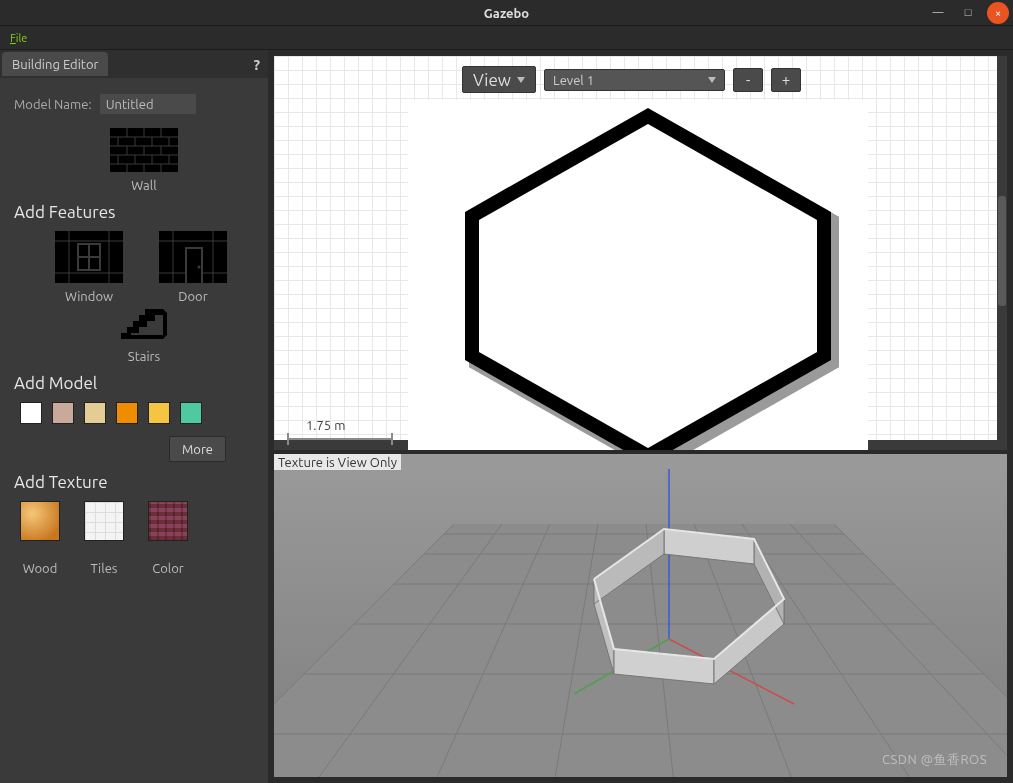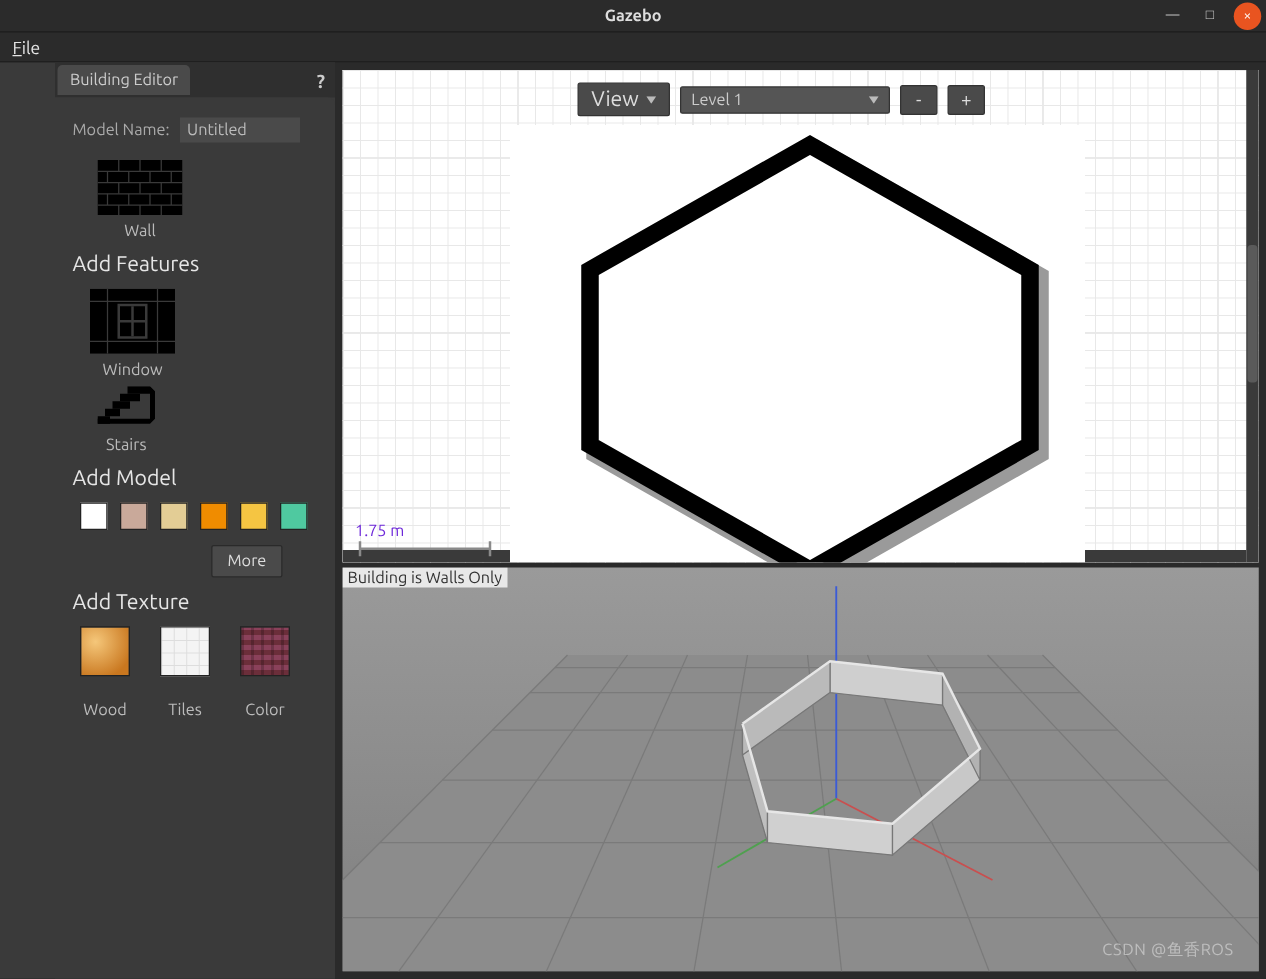--- a/index.html
+++ b/index.html
@@ -7,44 +7,44 @@
 
   
   .titlebar { height: 26px; background: #2b2b2b; display: flex; align-items: center; position: relative; border-bottom: 1px solid #1c1c1c; text-decoration: underline; }
   .titlebar .title { position: absolute; left: 50%; transform: translateX(-50%); color: #ddd; font-size: 13px; font-weight: bold; }
   .win-controls { position: absolute; right: 4px; display: flex; gap: 8px; }
   .win-btn { width: 22px; height: 20px; display: flex; align-items: center; justify-content: center; color: #ccc; font-size: 11px; }
   .win-close { background: #e95420; border-radius: 11px; color: #fff; width: 22px; height: 22px; }
 
   
   .menubar { height: 24px; background: #2b2b2b; display: flex; align-items: center; padding: 0 10px; border-bottom: 1px solid #1c1c1c; }
-  .menubar span { color: #e5e5e5; font-size: 14px; cursor: pointer; }
+  .menubar span { color: #84cc16; font-size: 11px; cursor: pointer; }
   .menubar span u { text-decoration: underline; }
 
   
   .main { display: flex; height: calc(783px - 26px - 24px); }
 
   
-  .sidebar { width: 268px; background: #3a3a3a; display: flex; flex-direction: column; padding-left: 44px; }
+  .sidebar { width: 268px; background: #3a3a3a; display: flex; flex-direction: column; }
   .tabbar { height: 28px; display: flex; align-items: center; background: #2f2f2f; }
   .tab { background: #4a4a4a; color: #ccc; font-size: 13px; padding: 5px 10px; border-radius: 4px 4px 0 0; margin-left: 2px; }
   .help { margin-left: auto; margin-right: 8px; color: #ccc; font-size: 15px; font-weight: bold; }
 
   .panel { flex: 1; background: #3a3a3a; padding: 10px 14px 10px 14px; position: relative; border-radius: 0 6px 0 0; overflow-y: auto; }
   .panel::-webkit-scrollbar { width: 12px; }
   .panel::-webkit-scrollbar-track { background: #2f2f2f; }
   .panel::-webkit-scrollbar-thumb { background: #555; border-radius: 3px; }
 
   .model-row { display: flex; align-items: center; gap: 8px; margin: 6px 0 14px 0; }
   .model-row label { color: #aaa; font-size: 13px; }
   .model-row input { background: #4a4a4a; border: none; color: #bbb; padding: 3px 6px; width: 96px; font-size: 13px; }
 
   .section-title { color: #e6e6e6; font-size: 17px; margin: 10px 0 10px 0; }
 
-  .palette { display: flex; gap: 40px; flex-wrap: wrap; margin: 6px 0 4px 18px; }
+  .palette { display: flex; gap: 40px; flex-wrap: wrap; margin: 6px 0 4px 18px; justify-content: center; }
   .pal-item { display: flex; flex-direction: column; align-items: center; gap: 6px; cursor: pointer; }
   .pal-item .lbl { color: #bbb; font-size: 13px; }
   .pal-item svg { display: block; }
 
   .palette.features { gap: 36px; margin-left: 14px; }
   .palette.single { margin-left: 20px; }
 
   .colors { display: flex; gap: 10px; margin: 8px 0 12px 6px; }
   .swatch { width: 22px; height: 22px; border: 1px solid #222; cursor: pointer; }
 
@@ -66,26 +66,26 @@
   .grid2d { position: absolute; inset: 0;
     background-image:
       linear-gradient(#e8e8e8 1px, transparent 1px),
       linear-gradient(90deg, #e8e8e8 1px, transparent 1px),
       linear-gradient(#d7d7d7 1px, transparent 1px),
       linear-gradient(90deg, #d7d7d7 1px, transparent 1px);
     background-size: 14px 14px, 14px 14px, 70px 70px, 70px 70px;
   }
   .toolbar2d { position: absolute; top: 10px; left: 188px; display: flex; gap: 8px; align-items: center; z-index: 5; }
   .tb-btn { background: #4a4a4a; color: #ddd; border: 1px solid #333; padding: 3px 10px; font-size: 17px; cursor: pointer; display: flex; align-items: center; gap: 6px; border-radius: 2px; }
-  .tb-select { background: #555; color: #ccc; border: 1px solid #333; padding: 3px 8px; font-size: 13px; width: 168px; display: flex; justify-content: space-between; align-items: center; cursor: pointer; border-radius: 2px; }
+  .tb-select { background: #555; color: #ccc; border: 1px solid #333; padding: 3px 8px; font-size: 13px; width: 181px; display: flex; justify-content: space-between; align-items: center; cursor: pointer; border-radius: 2px; }
   .tb-sq { background: #4a4a4a; color: #ddd; border: 1px solid #333; width: 30px; height: 24px; font-size: 15px; cursor: pointer; display: flex; align-items: center; justify-content: center; border-radius: 2px; }
   .hexwrap { position: absolute; left: 134px; top: 44px; width: 460px; height: 350px; background: #fff; z-index: 2; }
   .hexwrap svg { position: absolute; left: 40px; top: 0; }
   .scale { position: absolute; left: 10px; bottom: 4px; z-index: 4; }
-  .scale .txt { color: #6d28d9; font-size: 13px; }
+  .scale .txt { color: #404040; font-size: 13px; margin-left: 22px; }
   .scale svg { display: block; }
 
   .scroll2d-v { position: absolute; right: 0; top: 0; bottom: 0; width: 10px; background: #3a3a3a; }
   .scroll2d-v .thumb { position: absolute; left: 1px; right: 1px; top: 140px; height: 110px; background: #5a5a5a; border-radius: 3px; }
   .scroll2d-h { position: absolute; left: 0; right: 10px; bottom: 0; height: 10px; background: #3a3a3a; }
   .scroll2d-h .thumb { position: absolute; top: 1px; bottom: 1px; left: 260px; width: 210px; background: #5a5a5a; border-radius: 3px; }
 
   .view3d { position: relative; flex: 1; background: linear-gradient(#9a9a9a, #7f7f7f); overflow: hidden; }
   .status3d { position: absolute; left: 0; top: 0; background: #e8e8e8; color: #333; font-size: 13px; padding: 1px 4px; z-index: 5; }
   .watermark { position: absolute; right: 20px; bottom: 8px; color: rgba(230,230,230,0.55); font-size: 13px; z-index: 6; letter-spacing: .5px; }
@@ -165,20 +165,35 @@
               <line x1="14" y1="0" x2="14" y2="52"></line>
                 <line x1="54" y1="0" x2="54" y2="52"></line>
             </g>
             <rect x="22" y="12" width="24" height="28" fill="#3a3a3a"></rect>
             <rect x="24" y="14" width="20" height="24" fill="#000"></rect>
             <line x1="34" y1="14" x2="34" y2="38" stroke="#3a3a3a" stroke-width="2"></line>
             <line x1="24" y1="26" x2="44" y2="26" stroke="#3a3a3a" stroke-width="2"></line>
           </svg>
           <span class="lbl">Window</span>
         </div>
+        <div class="pal-item">
+          <svg width="68" height="52">
+            <rect x="0" y="0" width="68" height="52" fill="#000"></rect>
+            <g stroke="#3a3a3a" stroke-width="1">
+              <line x1="0" y1="10" x2="68" y2="10"></line>
+                <line x1="0" y1="42" x2="68" y2="42"></line>
+              <line x1="14" y1="0" x2="14" y2="52"></line>
+                <line x1="54" y1="0" x2="54" y2="52"></line>
+            </g>
+            <rect x="26" y="16" width="18" height="36" fill="#3a3a3a"></rect>
+            <rect x="28" y="18" width="14" height="34" fill="#000"></rect>
+            <circle cx="40" cy="36" r="1.5" fill="#3a3a3a"></circle>
+          </svg>
+          <span class="lbl">Door</span>
+        </div>
       </div>
       <div class="palette single">
         <div class="pal-item">
           <svg width="46" height="34">
             <g fill="#000">
               <polygon points="0,24 10,24 10,30 0,30"></polygon>
               <polygon points="6,18 18,18 18,24 6,24"></polygon>
               <polygon points="12,12 26,12 26,18 12,18"></polygon>
               <polygon points="18,6 34,6 34,12 18,12"></polygon>
               <polygon points="24,0 42,0 42,6 24,6"></polygon>
@@ -263,21 +278,21 @@
 
       <div class="scroll2d-v">
           <div class="thumb"></div>
         </div>
       <div class="scroll2d-h">
           <div class="thumb"></div>
         </div>
     </div>
 
     <div class="view3d">
-      <div class="status3d">Building is Walls Only</div>
+      <div class="status3d">Texture is View Only</div>
 
       <svg class="floor3d" width="740" height="330" viewBox="0 0 740 330">
 
         <polygon points="-80,330 820,330 560,70 180,70" fill="#8c8c8c"></polygon>
         <g stroke="#7a7a7a" stroke-width="1">
           <line x1="180" y1="70" x2="-80" y2="330"></line>
           <line x1="228" y1="70" x2="40" y2="330"></line>
           <line x1="276" y1="70" x2="160" y2="330"></line>
           <line x1="324" y1="70" x2="280" y2="330"></line>
           <line x1="372" y1="70" x2="400" y2="330"></line>

